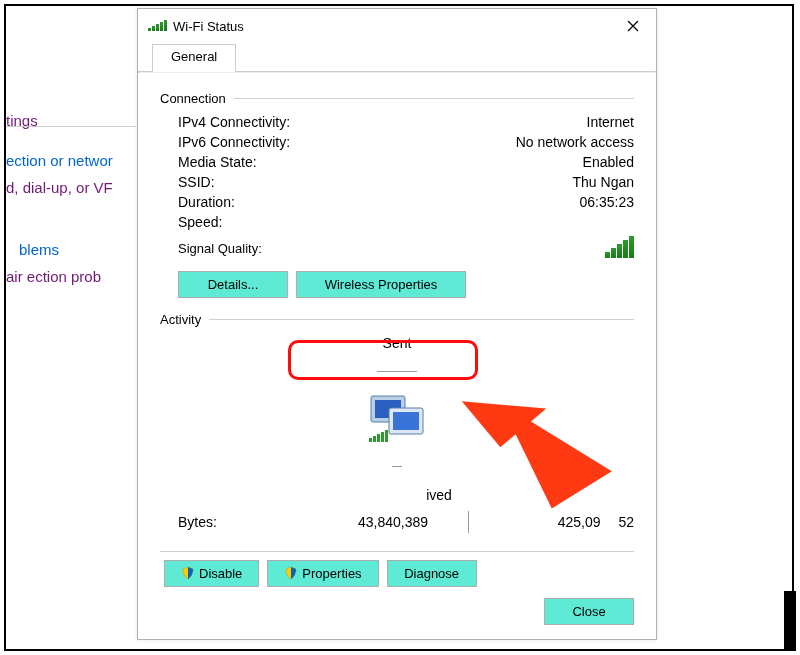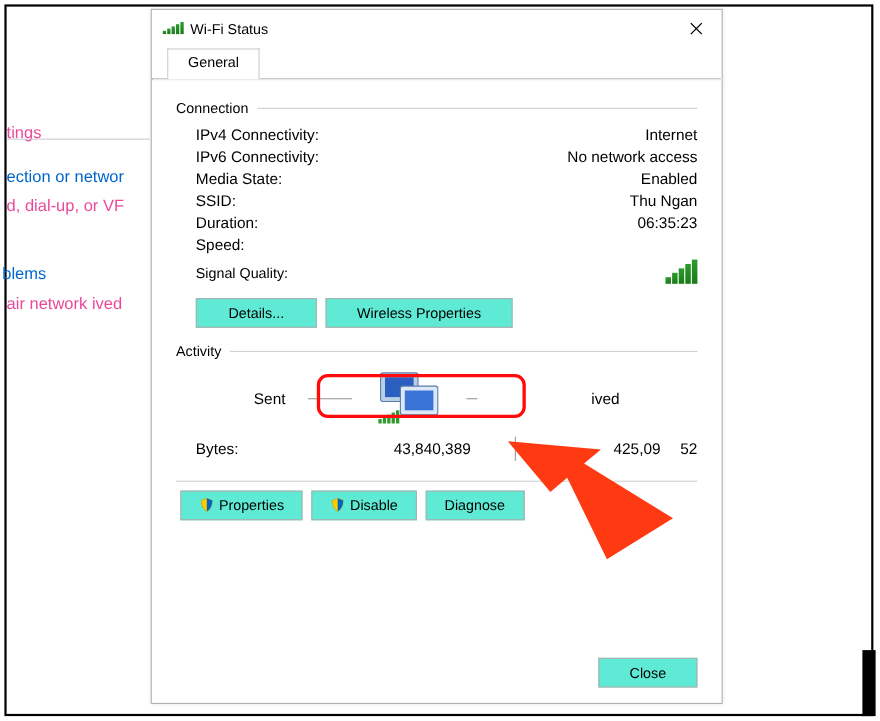--- a/index.html
+++ b/index.html
@@ -17,21 +17,21 @@
     position: absolute;
     left: 4px; top: 4px;
     width: 790px; height: 647px;
     border: 2px solid #000;
   }
 
   
   .bg-text {
     position: absolute;
     font-size: 15px;
-    color: #ec4899;
+    color: #701a75;
   }
   .bg-link { color: #0066cc; }
   .bg-sep {
     position: absolute;
     left: 6px; top: 126px;
     width: 130px; height: 1px;
     background: #ccc;
   }
 
   
@@ -139,20 +139,21 @@
     vertical-align: -2px;
     margin-right: 4px;
   }
 
   .activity-graphic {
     display: flex;
     align-items: center;
     justify-content: center;
     gap: 20px;
     margin: 8px 0 8px 0;
+    flex-direction: column;
   }
   .act-label { font-size: 14px; }
   .act-dash {
     width: 40px; height: 1px; background: #999;
   }
   .monitors { width: 64px; height: 54px; position: relative; }
 
   .bytes-row {
     display: flex;
     padding-left: 18px;
@@ -213,22 +214,22 @@
 </style>
 </head>
 <body>
 
 <div class="outer-border"></div>
 
 <span class="bg-text" style="left:6px; top:112px;">tings</span>
 <div class="bg-sep"></div>
 <span class="bg-text bg-link" style="left:6px; top:152px;">ection or networ</span>
 <span class="bg-text" style="left:6px; top:179px;">d, dial-up, or VF</span>
-<span class="bg-text bg-link" style="left:2px; top:241px;">blems</span>
-<span class="bg-text" style="left:6px; top:268px;">air network ived</span>
+<span class="bg-text bg-link" style="left:19px; top:241px;">blems</span>
+<span class="bg-text" style="left:6px; top:268px;">air ection prob</span>
 
 <div class="dialog">
   <div class="titlebar">
     <span>
       <span class="sig-bars" style="height:12px;">
         <span style="height:3px;"></span>
           <span style="height:5px;"></span>
           <span style="height:7px;"></span>
           <span style="height:9px;"></span>
           <span style="height:11px;"></span>
@@ -332,29 +333,29 @@
 
     <hr class="group-rule">
 
     <div class="bottom-row">
       <button class="btn">
         <span class="shield">
           <svg width="14" height="14" viewBox="0 0 14 14">
             <path d="M7 1 L12 3 C12 8 10 11 7 13 C4 11 2 8 2 3 Z" fill="#ffcc00" stroke="#cc9900" stroke-width="0.5"></path>
             <path d="M7 1 L12 3 C12 8 10 11 7 13 Z" fill="#0067c0"></path>
           </svg>
-        </span><span>Properties</span>
+        </span><span>Disable</span>
       </button>
       <button class="btn">
         <span class="shield">
           <svg width="14" height="14" viewBox="0 0 14 14">
             <path d="M7 1 L12 3 C12 8 10 11 7 13 C4 11 2 8 2 3 Z" fill="#ffcc00" stroke="#cc9900" stroke-width="0.5"></path>
             <path d="M7 1 L12 3 C12 8 10 11 7 13 Z" fill="#0067c0"></path>
           </svg>
-        </span><span>Disable</span>
+        </span><span>Properties</span>
       </button>
       <button class="btn">Diagnose</button>
     </div>
   </div>
 
   <div class="dialog-footer">
     <button class="btn" style="min-width:90px;">Close</button>
   </div>
 </div>
 

